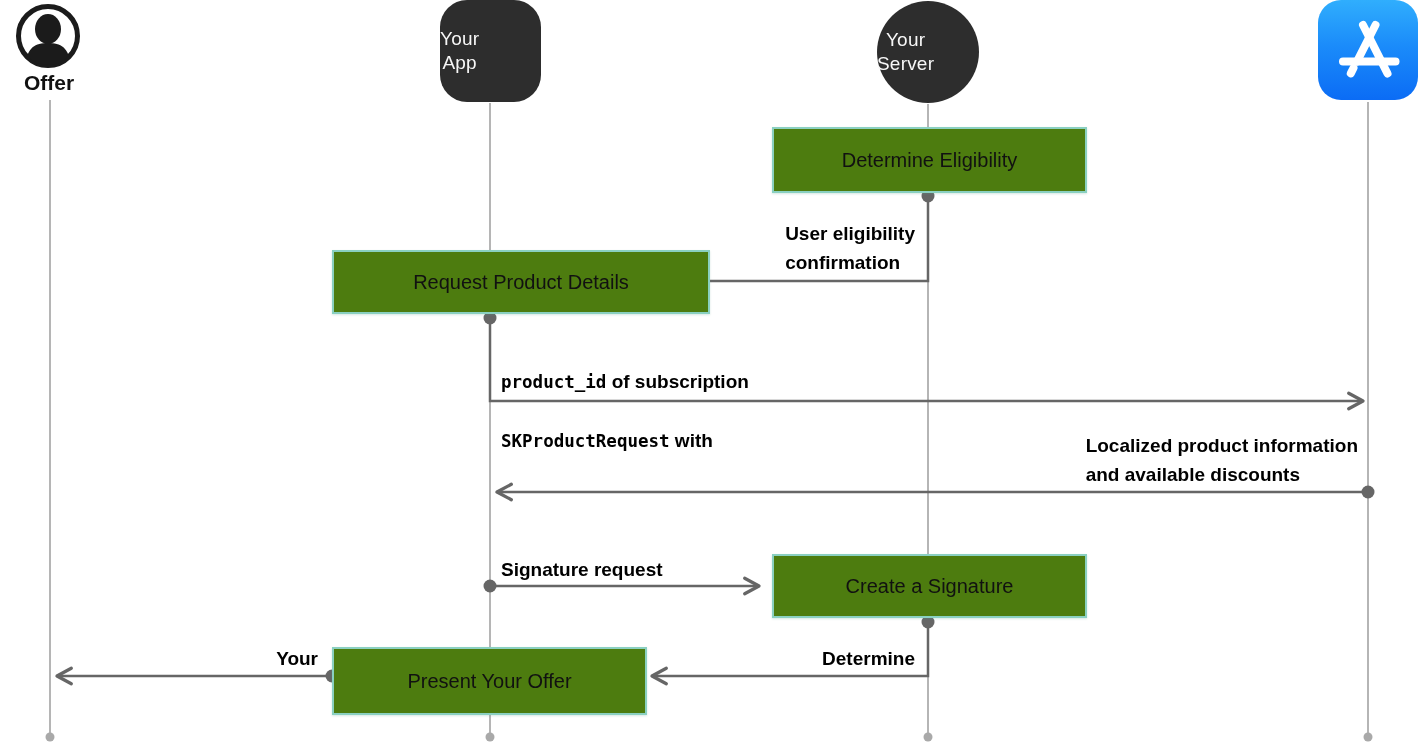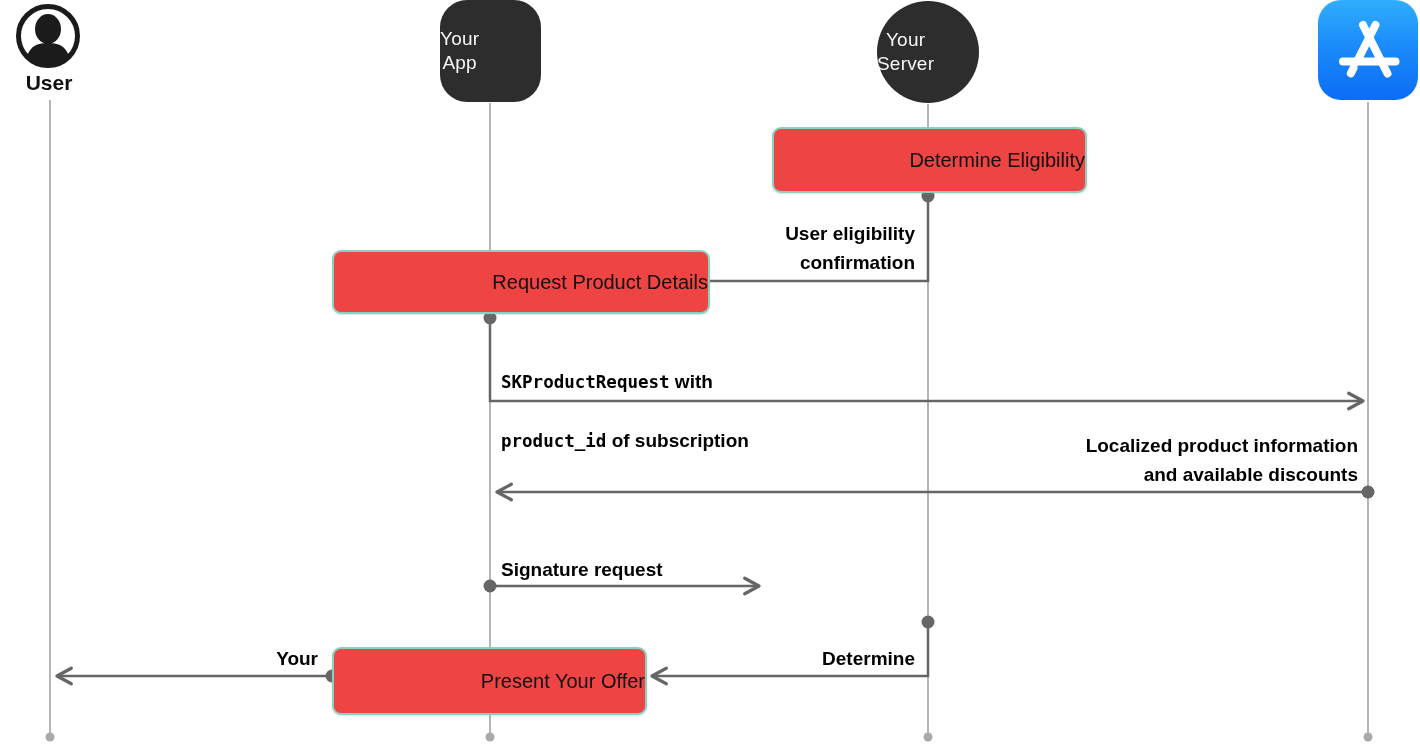--- a/index.html
+++ b/index.html
@@ -20,31 +20,31 @@
     position:absolute;z-index:3;border-radius:23px;
     background:linear-gradient(180deg,#30aefd 0%,#1b8cfa 45%,#0b6cf5 100%);
     display:flex;align-items:center;justify-content:center;
   }
   .person{position:absolute;z-index:3;}
   .actor-label{
     position:absolute;z-index:3;font-size:21px;font-weight:600;color:#111;text-align:center;
   }
   
   .box{
-    position:absolute;z-index:3;display:flex;align-items:center;justify-content:flex-end;
-    background:#ef4444;border:2px solid #8ad0c1;border-radius:9px;box-sizing:border-box;
+    position:absolute;z-index:3;display:flex;align-items:center;justify-content:center;
+    background:#4d7c0f;border:2px solid #8ad0c1;border-radius:0;box-sizing:border-box;
     box-shadow:0 1px 2px rgba(90,160,145,.25);
   }
   .box span{font-size:20px;color:#111;}
   
   .msg{
     position:absolute;z-index:4;font-size:19px;font-weight:700;color:#000;
     line-height:29px;white-space:pre-line;
   }
-  .msg.right{text-align:right;}
+  .msg.right{text-align:left;}
   .mono{
     font-family:"DejaVu Sans Mono", monospace;font-weight:700;font-size:17.5px;
   }
 </style>
 </head>
 <body>
 
 <div class="canvas">
 
   <svg class="layer" width="1420" height="750" viewBox="0 0 1420 750">
@@ -86,21 +86,21 @@
             <circle cx="34" cy="34" r="29"></circle>
           </clipPath>
         </defs>
       <circle cx="34" cy="34" r="29.5" fill="#ffffff" stroke="#1b1b1b" stroke-width="5"></circle>
       <g clip-path="url(#uclip)">
         <ellipse cx="34" cy="27" rx="13" ry="15" fill="#1b1b1b"></ellipse>
         <path d="M11,68 C12,46 20,41 34,41 C48,41 56,46 57,68 Z" fill="#1b1b1b"></path>
       </g>
     </svg>
   </div>
-  <div class="actor-label" style="left:14px;top:71px;width:70px">User</div>
+  <div class="actor-label" style="left:14px;top:71px;width:70px">Offer</div>
 
   <div class="node squircle" style="left:440px;top:0px;width:101px;height:102px">
     <span>Your
 App</span>
   </div>
 
   <div class="node circle" style="left:877px;top:1px;width:102px;height:102px">
     <span>Your
 Server</span>
   </div>
@@ -115,30 +115,33 @@
       </g>
     </svg>
   </div>
 
   <div class="box" style="left:772px;top:127px;width:315px;height:66px">
     <span>Determine Eligibility</span>
   </div>
   <div class="box" style="left:332px;top:250px;width:378px;height:64px">
     <span>Request Product Details</span>
   </div>
+  <div class="box" style="left:772px;top:554px;width:315px;height:64px">
+    <span>Create a Signature</span>
+  </div>
   <div class="box" style="left:332px;top:647px;width:315px;height:68px">
     <span>Present Your Offer</span>
   </div>
 
   <div class="msg right" style="top:219px;right:505px">User eligibility
 confirmation</div>
 
   <div class="msg" style="top:338px;left:501px">
+    <div><span class="mono">product_id</span><span> of subscription</span></div>
     <div><span class="mono">SKProductRequest</span><span> with</span></div>
-    <div><span class="mono">product_id</span><span> of subscription</span></div>
   </div>
 
   <div class="msg right" style="top:431px;right:62px">Localized product information
 and available discounts</div>
 
   <div class="msg" style="top:555px;left:501px">Signature request</div>
 
   <div class="msg right" style="top:644px;right:505px">Determine</div>
 
   <div class="msg right" style="top:644px;right:1102px">Your</div>

